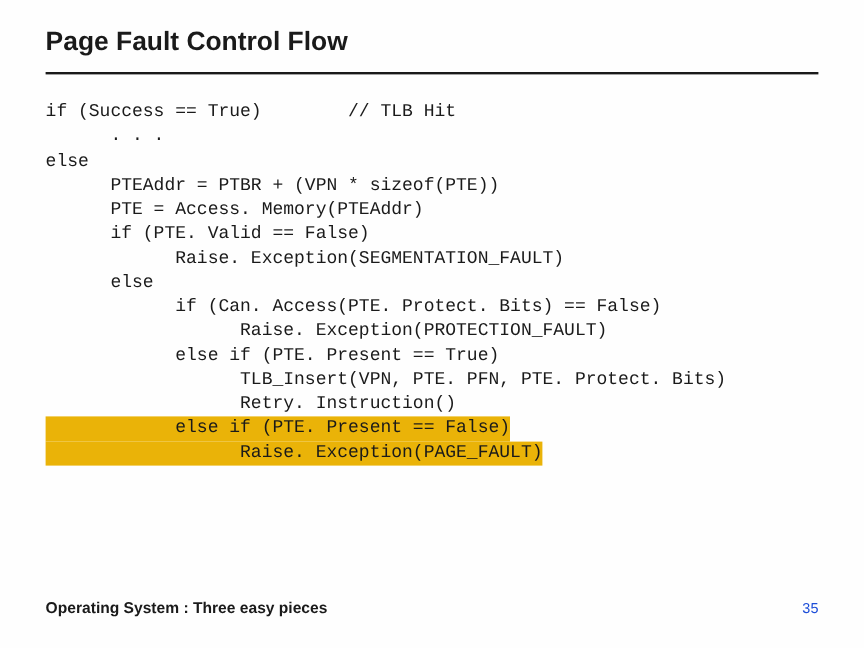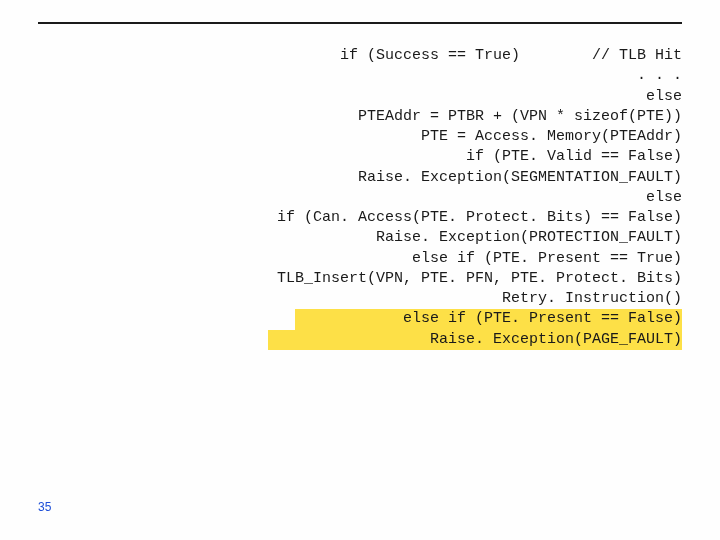--- a/index.html
+++ b/index.html
@@ -31,24 +31,23 @@
     }
     .code-block {
       font-family: Consolas, "Courier New", monospace;
       font-size: 15px;
       line-height: 1.35;
       color: #1a1a1a;
       white-space: pre;
     }
     .code-line {
       display: block;
-      text-align: right;
     }
     .highlight {
-      background: #fde047;
+      background: #eab308;
       display: inline-block;
     }
     .footer {
       position: absolute;
       bottom: 26px;
       left: 38px;
       right: 38px;
       display: flex;
       justify-content: space-between;
       align-items: center;
@@ -60,18 +59,20 @@
     }
     .page-number {
       font-size: 12px;
       color: #1d4ed8;
     }
   </style>
 </head>
 <body>
 
 <div class="slide">
+  <h1 class="title">Page Fault Control Flow</h1>
   <hr class="divider">
   <div class="code-block" id="code-container"><span class="code-line">if (Success == True)        // TLB Hit</span><span class="code-line">      . . .</span><span class="code-line">else</span><span class="code-line">      PTEAddr = PTBR + (VPN * sizeof(PTE))</span><span class="code-line">      PTE = Access. Memory(PTEAddr)</span><span class="code-line">      if (PTE. Valid == False)</span><span class="code-line">            Raise. Exception(SEGMENTATION_FAULT)</span><span class="code-line">      else</span><span class="code-line">            if (Can. Access(PTE. Protect. Bits) == False)</span><span class="code-line">                  Raise. Exception(PROTECTION_FAULT)</span><span class="code-line">            else if (PTE. Present == True)</span><span class="code-line">                  TLB_Insert(VPN, PTE. PFN, PTE. Protect. Bits)</span><span class="code-line">                  Retry. Instruction()</span><span class="code-line"><span class="highlight">            else if (PTE. Present == False)</span></span><span class="code-line"><span class="highlight">                  Raise. Exception(PAGE_FAULT)</span></span></div>
   <div class="footer">
+    <span class="footer-title">Operating System : Three easy pieces</span>
     <span class="page-number">35</span>
   </div>
 </div>
 
 </body></html>

